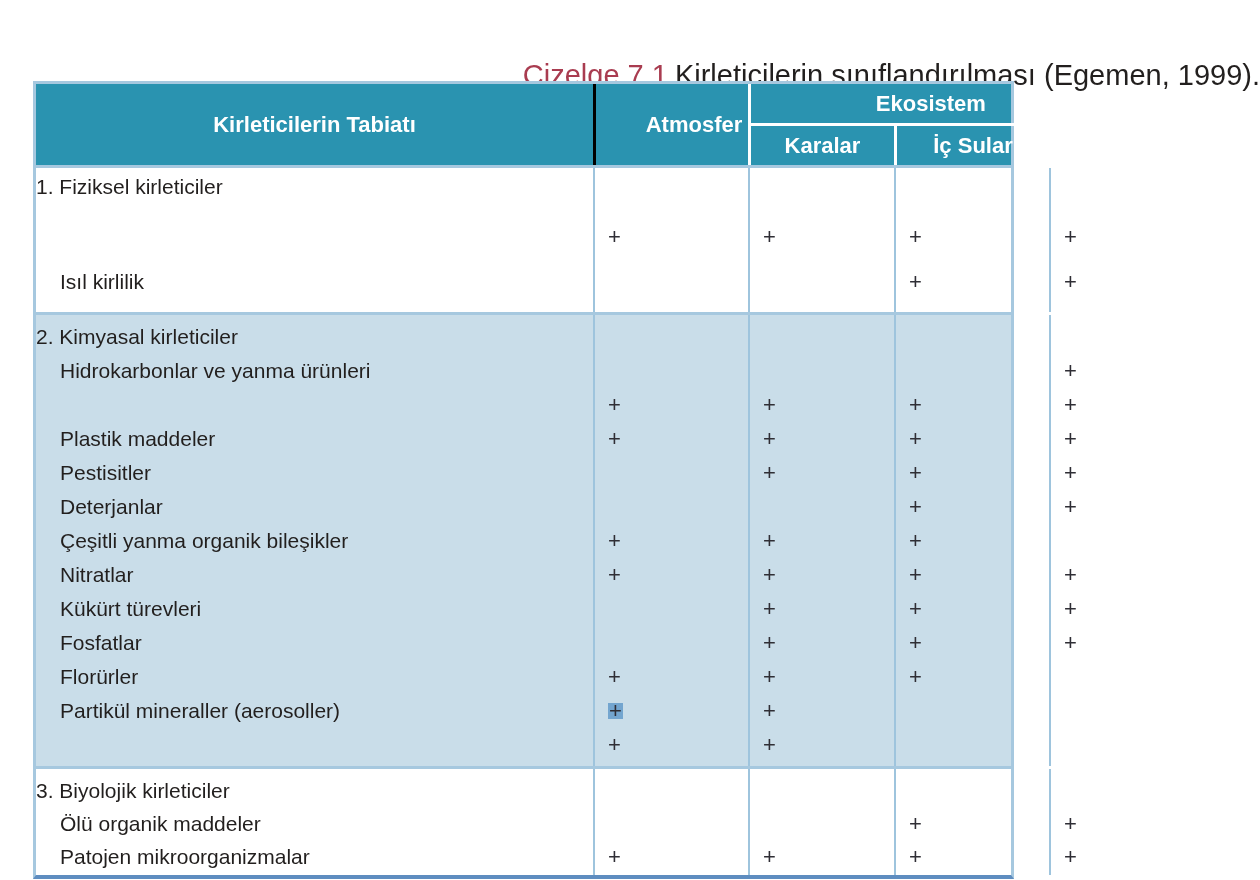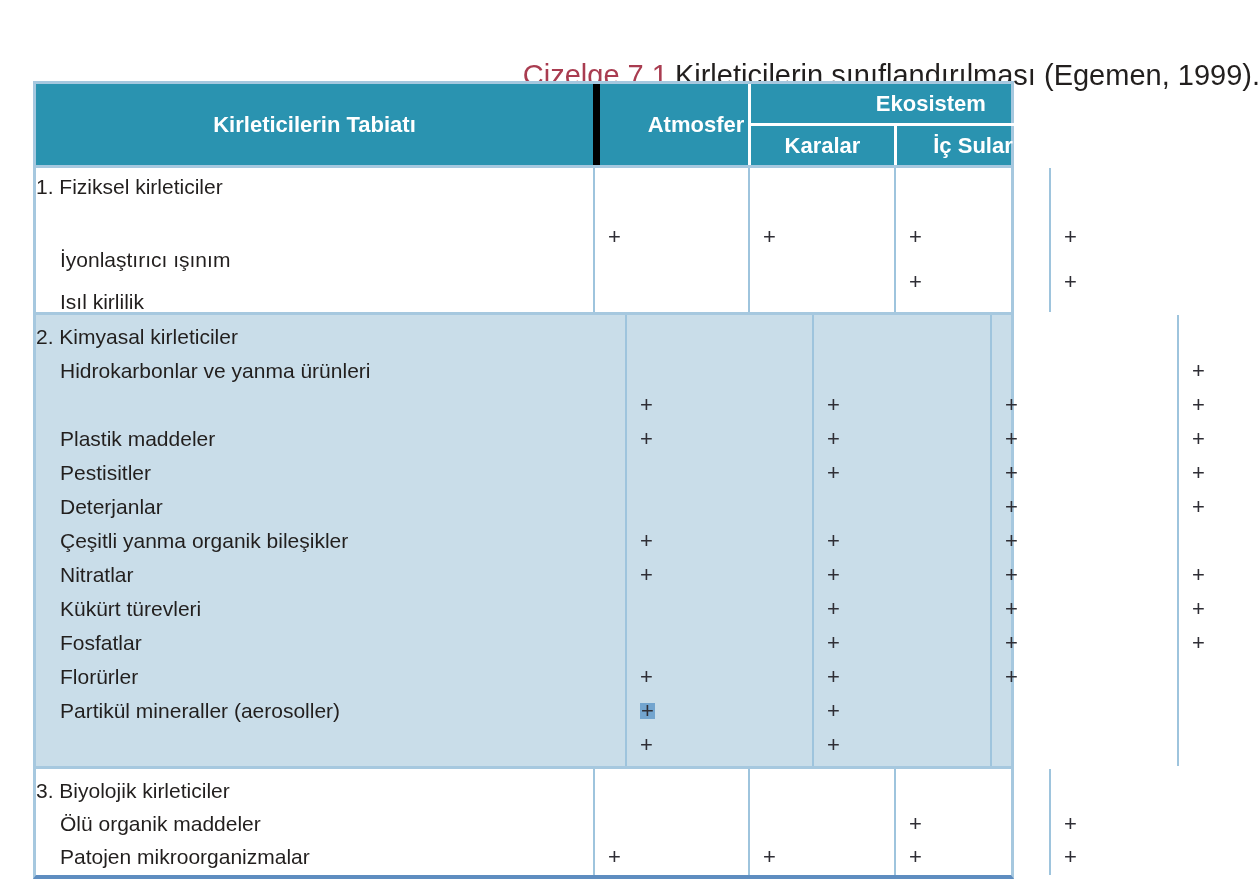--- a/index.html
+++ b/index.html
@@ -38,33 +38,33 @@
   .thead{
     display:grid;
     grid-template-columns:557px 155px 146px 155px 1fr;
     grid-template-rows:39px 42px;
     background:var(--header-bg);
     color:var(--header-text);
     font-weight:bold;font-size:22px;
   }
   .hc{display:flex;align-items:center;justify-content:center;box-sizing:border-box;}
   .hc.c1{grid-column:1;grid-row:1/3;}
-  .hc.c2{grid-column:2;grid-row:1/3;border-left:7px solid #000000;padding-left:44px;}
+  .hc.c2{grid-column:2;grid-row:1/3;border-left:3px solid #000000;padding-left:44px;}
   .hc.c3{grid-column:3/6;grid-row:1;border-left:3px solid #fff;}
   .hc.c4{grid-column:3;grid-row:2;border-left:3px solid #fff;border-top:3px solid #fff;}
   .hc.c5{grid-column:4;grid-row:2;border-left:3px solid #fff;border-top:3px solid #fff;}
   .hc.c6{grid-column:5;grid-row:2;border-left:3px solid #fff;border-top:3px solid #fff;}
   
   .section{
     display:grid;
     grid-template-columns:557px 155px 146px 155px 1fr;
     border-top:3px solid var(--outer-border);
   }
   .section.s1{background:#ffffff;}
-  .section.s2{background:var(--section2-bg);gap:32px;}
+  .section.s2{background:var(--section2-bg);}
   .section.s3{background:#ffffff;}
   .col{box-sizing:border-box;}
   .col.marks{border-left:2px solid var(--grid-line);}
   .s1 .col{padding-top:4px;}
   .s2 .col{padding-top:5px;padding-bottom:4px;}
   .s3 .col{padding-top:5px;padding-bottom:2px;}
   .line{display:flex;align-items:center;font-size:21px;}
   .s1 .line{height:24px;}
   .s1 .line:nth-child(1){height:30px;}
   .s1 .line:nth-child(2){height:23px;}
@@ -100,21 +100,20 @@
     <div class="hc c5">İç Sular</div>
     <div class="hc c4">Karalar</div>
     <div class="hc c6">Deniz</div>
   </div>
   <div id="tbody">
       <div class="section s1">
         <div class="col labels">
           <div class="line head">1. Fiziksel kirleticiler</div>
           <div class="line item"></div>
           <div class="line item"></div>
-          <div class="line item">İyonlaştırıcı ışınım</div>
           <div class="line item"></div>
           <div class="line item">Isıl kirlilik</div>
         </div>
         <div class="col marks">
           <div class="line mark"></div>
           <div class="line mark"></div>
           <div class="line mark">
             <span class="plus">+</span>
           </div>
           <div class="line mark"></div>

